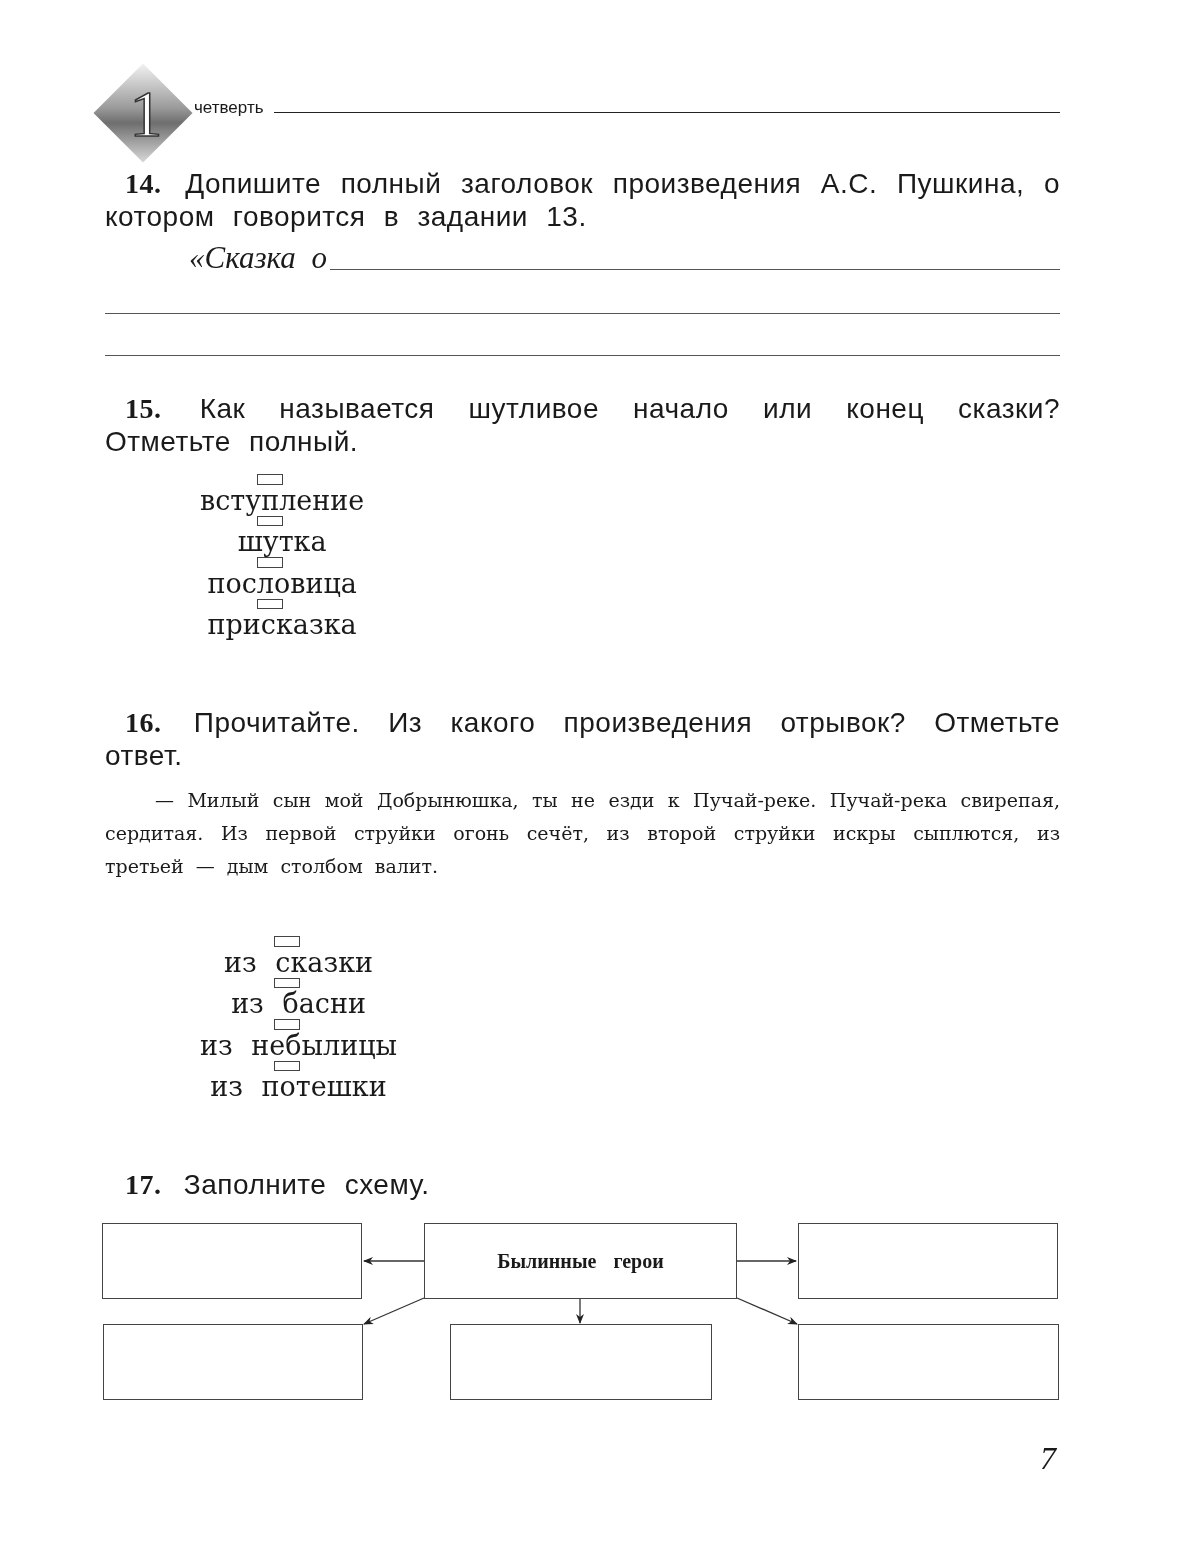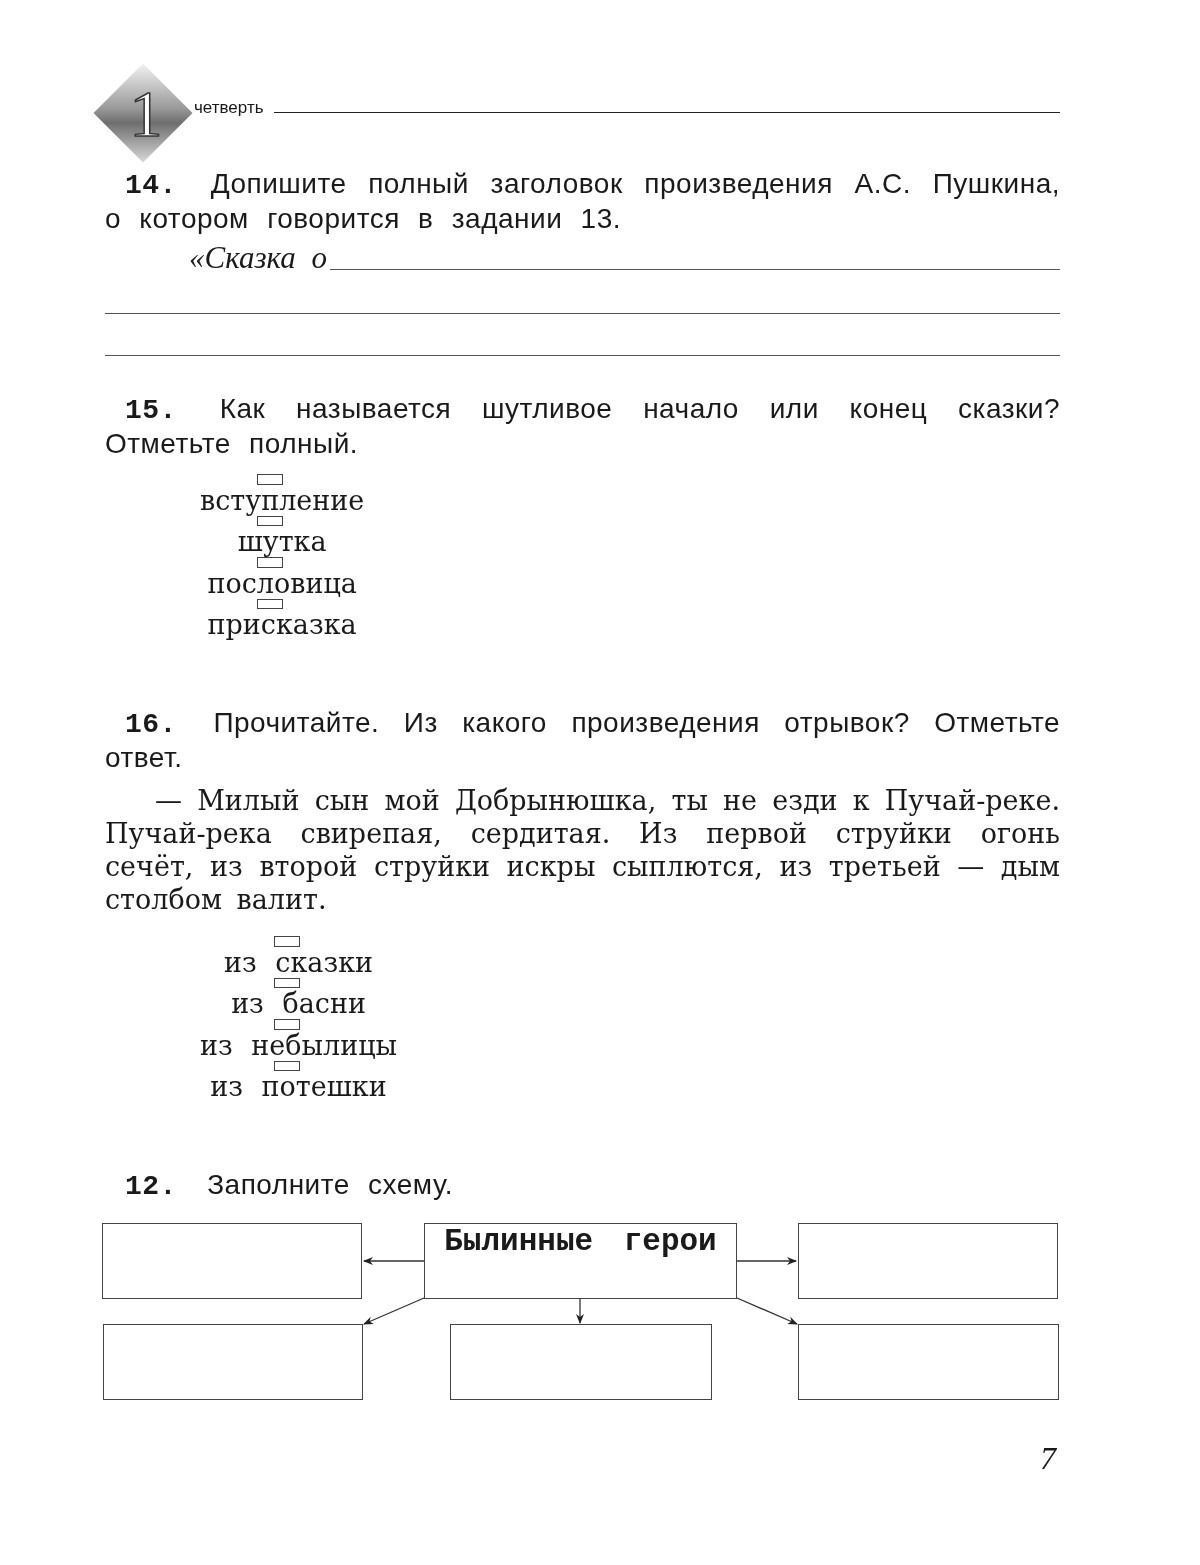--- a/index.html
+++ b/index.html
@@ -10,34 +10,34 @@
   
   .badge { left: 108px; top: 78px; width: 70px; height: 70px; transform: rotate(45deg);
     background: linear-gradient(135deg, #f2f2f2 0%, #9a9a9a 45%, #6e6e6e 60%, #d8d8d8 100%); }
   .badge-num { left: 118px; top: 74px; width: 56px; text-align: center;
     font-family: "Liberation Serif", serif; font-size: 66px; line-height: 80px;
     color: #ffffff; -webkit-text-stroke: 1.5px #333; font-weight: normal; }
   .quarter { left: 194px; top: 98px; font-size: 17px; }
   .quarter-line { left: 274px; top: 112px; width: 786px; height: 0; border-top: 1.5px solid #222; }
 
   .task { left: 105px; width: 955px; font-size: 28px; line-height: 33px; text-align: justify; text-align-last: left; letter-spacing: 0.5px; word-spacing: 10px; }
-  .task .num { font-family: Liberation Mono, monospace; font-weight: bold; margin-left: 20px; margin-right: 12px; word-spacing: 0; }
+  .task .num { font-family: Liberation Serif, serif; font-weight: bold; margin-left: 20px; margin-right: 4px; word-spacing: 0; }
 
   .answer-prefix { left: 145px; top: 240px; font-family: "Liberation Serif", serif; font-style: italic; font-size: 31px; word-spacing: 8px; margin-left: 44px; }
   .line { height: 0; border-top: 1.5px solid #555; }
 
   .opts { left: 200px; }
   .opt { display: flex; align-items: center; height: 41.5px; flex-direction: column; }
   .cb { width: 26px; height: 28px; border: 1.5px solid #444; box-sizing: border-box; margin-right: 24px; background: #fff; cursor: pointer; }
   .opt-label { font-family: "DejaVu Serif", serif; font-size: 27px; word-spacing: 10px; }
 
-  .quote { left: 105px; top: 784px; width: 955px; font-family: "DejaVu Serif", serif; font-size: 27px; line-height: 33px; text-align: justify; text-align-last: left; word-spacing: 6px; text-indent: 50px; }
+  .quote { left: 105px; top: 784px; width: 955px; font-family: "DejaVu Serif", serif; font-size: 19px; line-height: 33px; text-align: justify; text-align-last: left; word-spacing: 6px; text-indent: 50px; }
 
   .box { border: 1.5px solid #444; box-sizing: border-box; background: #fff; }
-  .center-box { display: flex; justify-content: center; font-family: Liberation Mono, monospace; font-weight: bold; font-size: 31px; word-spacing: 12px; }
+  .center-box { display: flex; align-items: center; justify-content: center; font-family: Liberation Serif, serif; font-weight: bold; font-size: 20px; word-spacing: 12px; }
   .page-num { left: 1040px; top: 1440px; font-family: "Liberation Serif", serif; font-style: italic; font-size: 32px; }
 </style>
 </head>
 <body>
 
 <div class="abs badge"></div>
 <div class="abs badge-num">1</div>
 <div class="abs quarter sans">четверть</div>
 <div class="abs quarter-line"></div>
 
@@ -91,21 +91,21 @@
     <div class="cb"></div>
     <span class="opt-label">из небылицы</span>
   </div>
   <div class="opt">
     <div class="cb"></div>
     <span class="opt-label">из потешки</span>
   </div>
 </div>
 
 <div class="abs task sans" style="top:1168px;">
-  <span class="num">12.</span>
+  <span class="num">17.</span>
   <span>Заполните схему.</span>
 </div>
 
 <div class="abs box" style="left:102px; top:1223px; width:260px; height:76px;"></div>
 <div class="abs box center-box" style="left:424px; top:1223px; width:313px; height:76px;">
   <span>Былинные герои</span>
 </div>
 <div class="abs box" style="left:798px; top:1223px; width:260px; height:76px;"></div>
 <div class="abs box" style="left:103px; top:1324px; width:260px; height:76px;"></div>
 <div class="abs box" style="left:450px; top:1324px; width:262px; height:76px;"></div>

